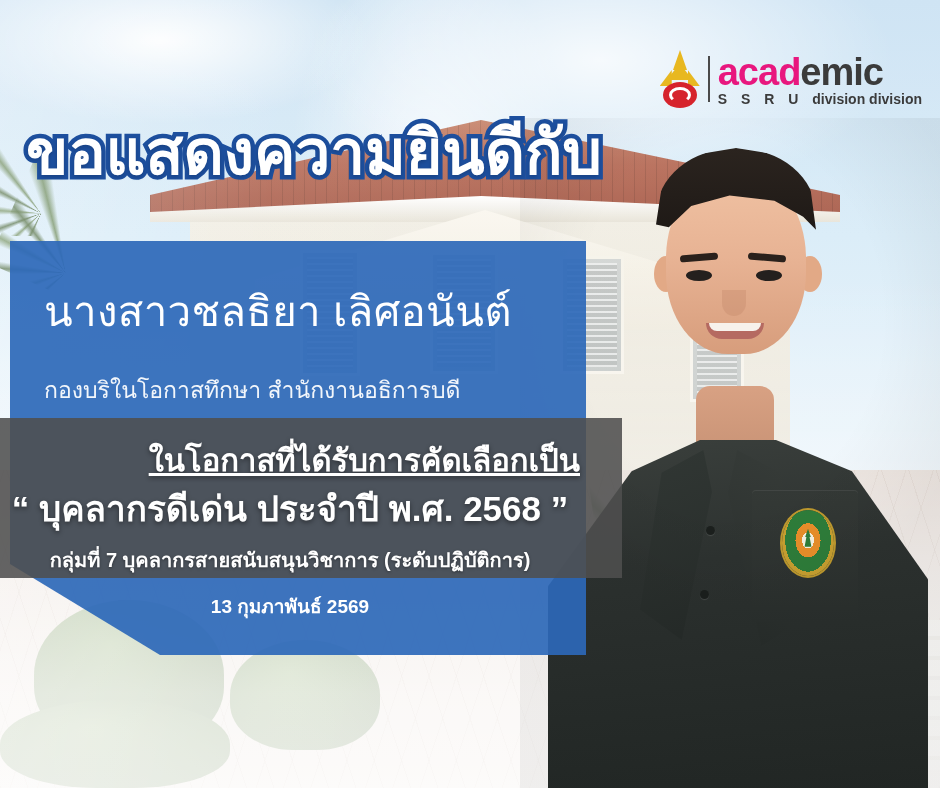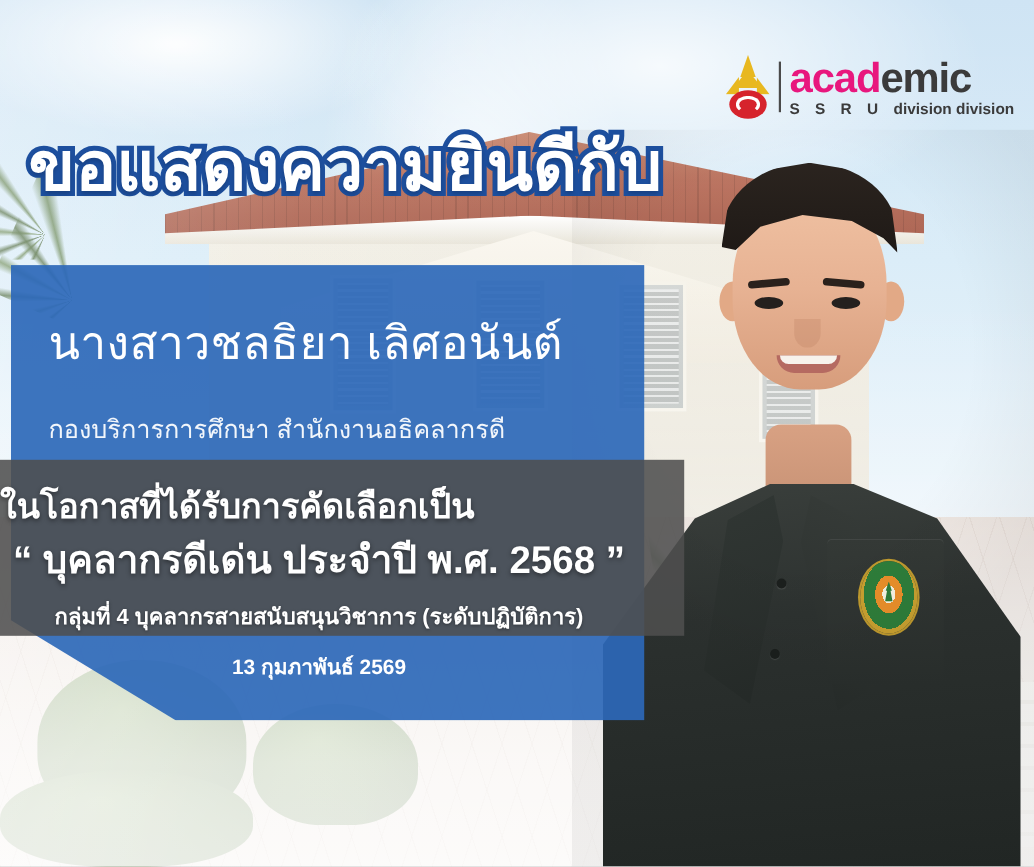--- a/index.html
+++ b/index.html
@@ -218,23 +218,24 @@
     font-size:23px; font-weight:400; color:#f2f6fb; white-space:nowrap;
   }
 
   
   .dark-panel{
     position:absolute; left:0; top:418px; width:622px; height:160px;
     background:#4e4e4e;
     opacity:.88;
   }
   .occ-line{
-    position:absolute; left:0; top:435px; width:580px; text-align:left;
+    position:absolute; left:0; top:435px; width:580px; text-align:right;
     font-size:31px; font-weight:800; color:#ffffff; white-space:nowrap;
     text-shadow:0 2px 5px rgba(0,0,0,.45);
+    text-decoration:underline;
   }
   .award-line{
     position:absolute; left:0; top:481px; width:580px; text-align:center;
     font-size:35px; font-weight:800; color:#ffffff; white-space:nowrap;
     text-shadow:0 2px 5px rgba(0,0,0,.45);
   }
   .group-line{
     position:absolute; left:0; top:544px; width:580px; text-align:center;
     font-size:20px; font-weight:700; color:#ffffff; white-space:nowrap;
     text-shadow:0 1px 3px rgba(0,0,0,.4);
@@ -426,21 +427,21 @@
         <span class="ssru">S S R U</span>
         <span>division division</span>
       </div>
     </div>
   </div>
 
   <div class="headline">ขอแสดงความยินดีกับ</div>
 
   <div class="blue-panel"></div>
   <div class="name-line">นางสาวชลธิยา เลิศอนันต์</div>
-  <div class="sub-line2">กองบริการการศึกษา สำนักงานอธิคลากรดี</div>
+  <div class="sub-line2">กองบริในโอกาสทึกษา สำนักงานอธิการบดี</div>
 
   <div class="dark-panel"></div>
   <div class="occ-line">ในโอกาสที่ได้รับการคัดเลือกเป็น</div>
   <div class="award-line">“ บุคลากรดีเด่น ประจำปี พ.ศ. 2568 ”</div>
-  <div class="group-line">กลุ่มที่ 4 บุคลากรสายสนับสนุนวิชาการ (ระดับปฏิบัติการ)</div>
+  <div class="group-line">กลุ่มที่ 7 บุคลากรสายสนับสนุนวิชาการ (ระดับปฏิบัติการ)</div>
   <div class="date-line">13 กุมภาพันธ์ 2569</div>
 
 </div>
 
 </body></html>

